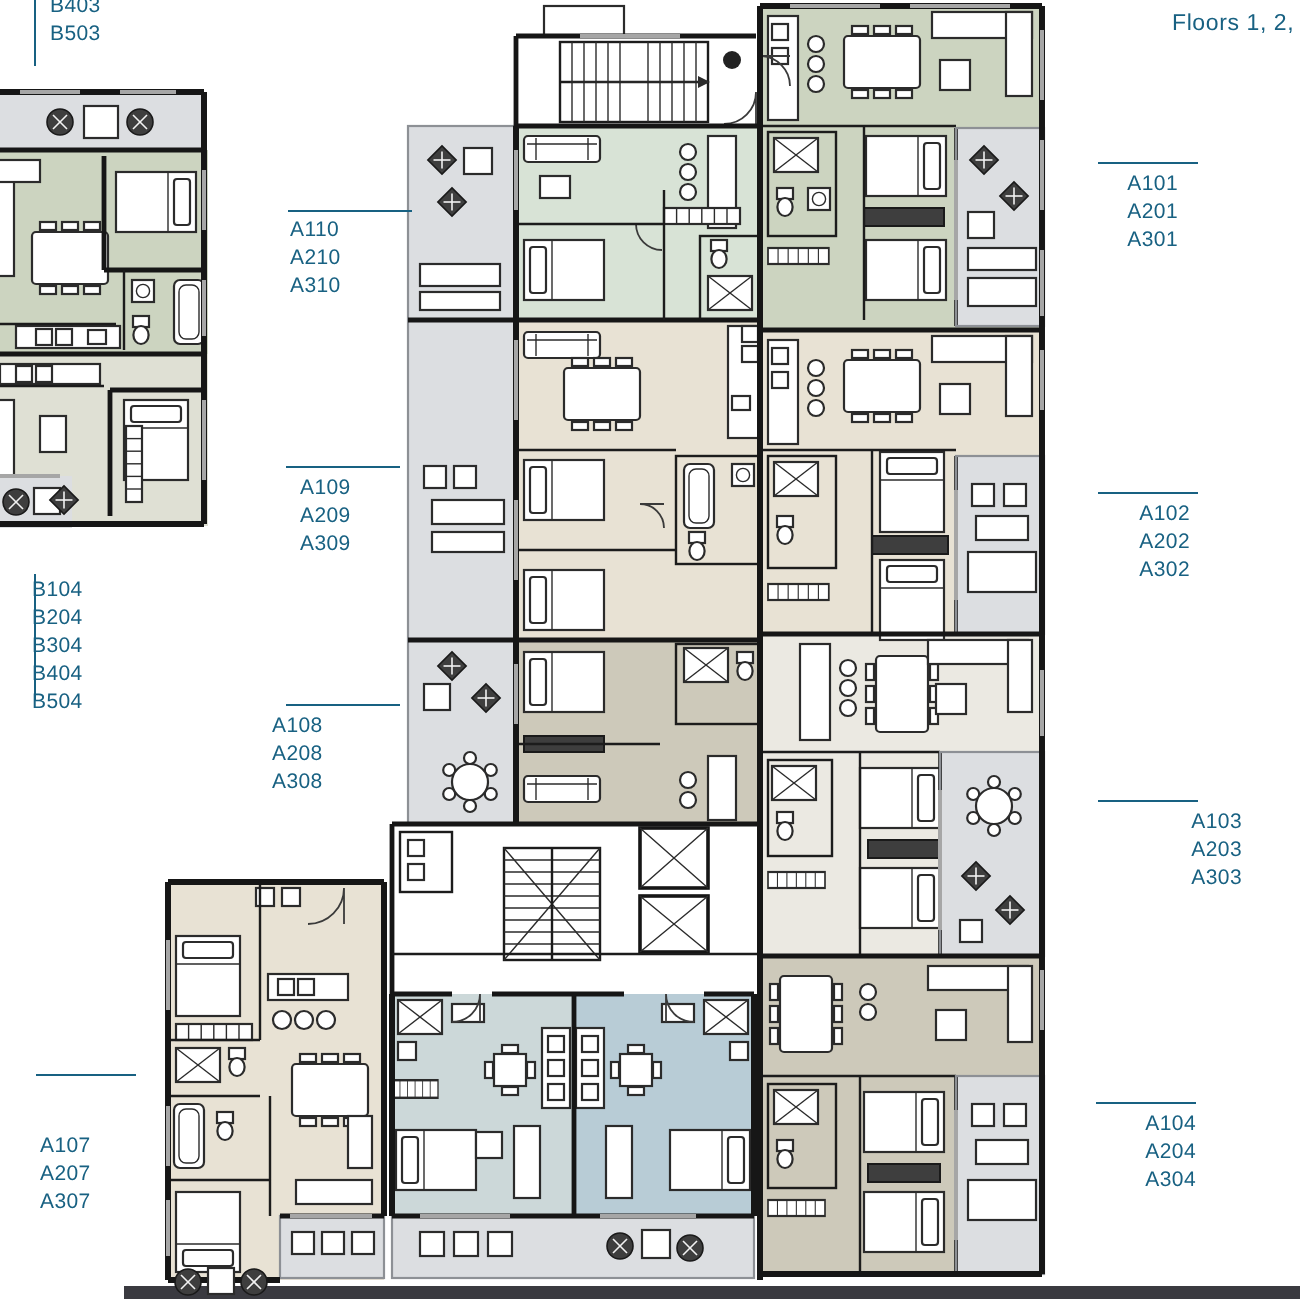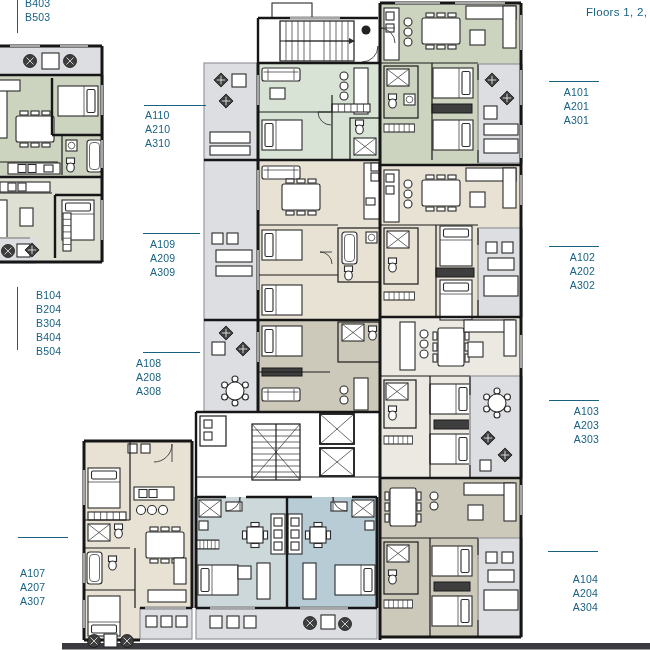--- a/index.html
+++ b/index.html
@@ -527,21 +527,21 @@
   </div>
 
   <div class="lead h" style="left:143px;top:233px;width:57px"></div>
   <div class="ulabel" style="left:150px;top:237px">
     <div>A109</div>
     <div>A209</div>
     <div>A309</div>
   </div>
 
   <div class="lead v" style="left:17px;top:287px;height:63px"></div>
-  <div class="ulabel" style="left:36px;top:288px">
+  <div class="ulabel" style="left:16px;top:288px">
     <div>B104</div>
     <div>B204</div>
     <div>B304</div>
     <div>B404</div>
     <div>B504</div>
   </div>
 
   <div class="lead h" style="left:143px;top:352px;width:57px"></div>
   <div class="ulabel" style="left:136px;top:356px">
     <div>A108</div>
@@ -564,25 +564,25 @@
   </div>
 
   <div class="lead h" style="left:549px;top:246px;width:50px"></div>
   <div class="ulabel right" style="left:545px;top:250px;width:50px">
     <div>A102</div>
     <div>A202</div>
     <div>A302</div>
   </div>
 
   <div class="lead h" style="left:549px;top:400px;width:50px"></div>
-  <div class="ulabel right" style="left:549px;top:404px;width:50px">
+  <div class="ulabel right" style="left:571px;top:404px;width:50px">
     <div>A103</div>
     <div>A203</div>
     <div>A303</div>
   </div>
 
   <div class="lead h" style="left:548px;top:551px;width:50px"></div>
-  <div class="ulabel right" style="left:548px;top:572px;width:50px">
+  <div class="ulabel right" style="left:548px;top:555px;width:50px">
     <div>A104</div>
     <div>A204</div>
     <div>A304</div>
   </div>
 </div>
 
 </body></html>

